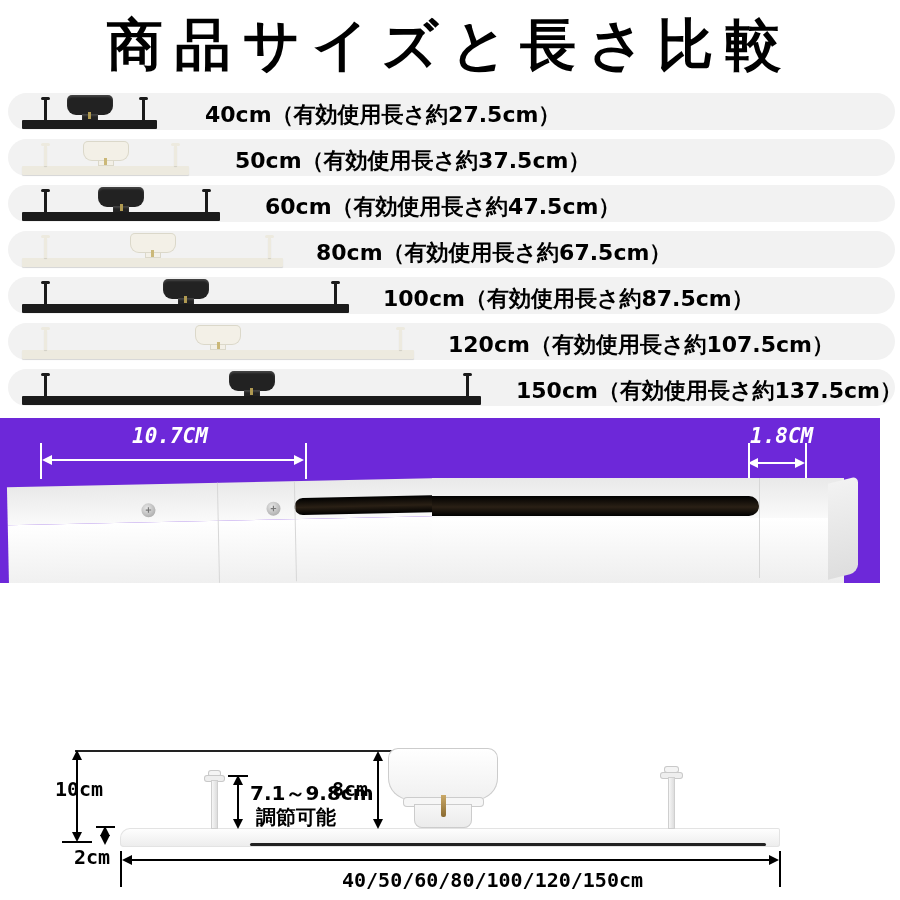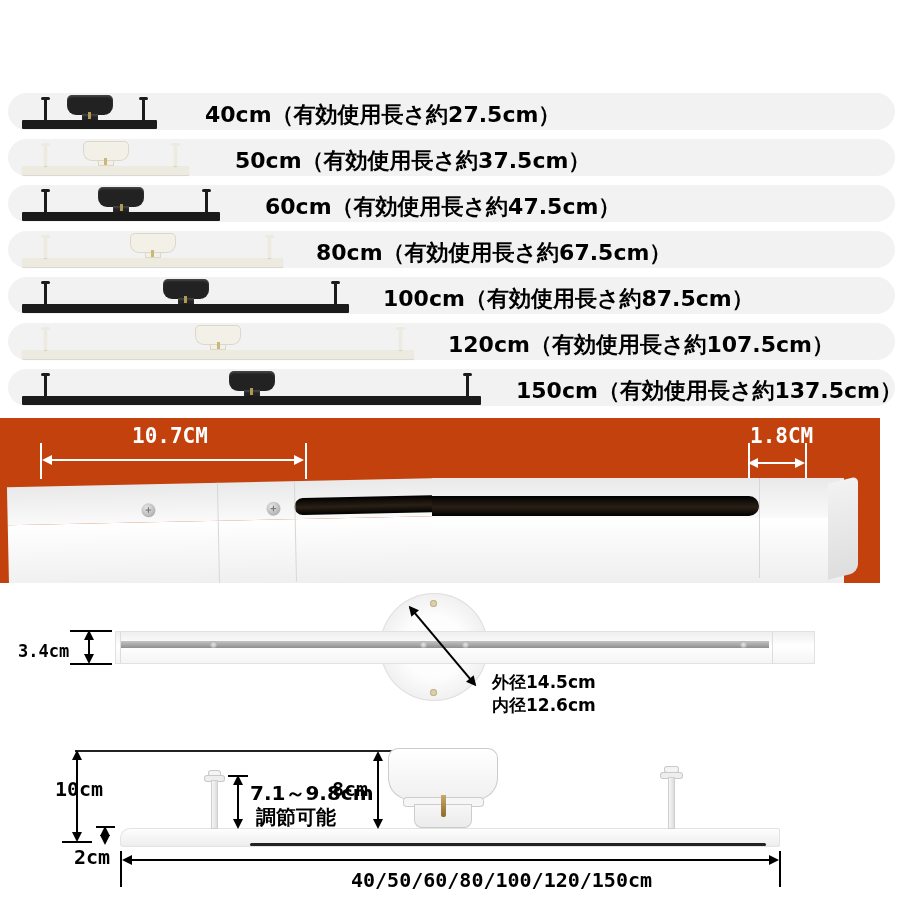--- a/index.html
+++ b/index.html
@@ -41,21 +41,21 @@
   .av::after{content:"";position:absolute;bottom:-2px;left:-4px;border:5px solid transparent;border-bottom:none;border-top:10px solid #000;}
   .ah{position:absolute;height:2px;background:#000;}
   .ah::before{content:"";position:absolute;left:-2px;top:-4px;border:5px solid transparent;border-left:none;border-right:10px solid #000;}
   .ah::after{content:"";position:absolute;right:-2px;top:-4px;border:5px solid transparent;border-right:none;border-left:10px solid #000;}
   .ah.w{background:#fff;} .ah.w::before{border-right-color:#fff;} .ah.w::after{border-left-color:#fff;}
   .tickv{position:absolute;width:2px;background:#000;} .tickh{position:absolute;height:2px;background:#000;}
   .tickv.w{background:#fff;}
   .dimtxt{position:absolute;font-weight:700;white-space:nowrap;}
 
   
-  .photo{position:absolute;top:418px;height:165px;background:#c2410c;overflow:hidden;}
+  .photo{position:absolute;top:418px;height:165px;background:#6d28d9;overflow:hidden;font-style:italic;}
   .photo.pl{left:0;width:443px;} .photo.pr{left:432px;width:448px;}
   .photo .dimtxt{color:#fff;font-size:21px;}
   .pl-rail{position:absolute;left:8px;right:-6px;top:60px;bottom:-4px;transform:rotate(-1.2deg);transform-origin:100% 50%;}
   .topface{position:absolute;left:0;right:0;top:0;height:38px;background:linear-gradient(#e9e9e9,#fafafa);}
   .frontface{position:absolute;left:0;right:0;top:38px;bottom:0;background:linear-gradient(#ffffff,#ededed);}
   .seam{position:absolute;top:0;width:1px;height:100px;background:#d7d7d7;}
   .slot{position:absolute;background:linear-gradient(#000,#2a2015 55%,#000);}
   .pscrew{position:absolute;width:14px;height:14px;border-radius:50%;background:radial-gradient(circle at 40% 35%,#e8e8e8,#9c9c9c);
           color:#777;font-size:10px;line-height:14px;text-align:center;font-weight:700;}
   .pr-rail{position:absolute;left:0;width:412px;top:60px;bottom:-4px;}
@@ -87,20 +87,21 @@
   .bneck{position:absolute;left:414px;top:79px;width:58px;height:24px;border-radius:0 0 8px 8px;
          background:linear-gradient(#f7f7f7,#ebebeb);box-shadow:inset 0 0 0 1px #ccc;}
   .bpin{position:absolute;left:441px;top:70px;width:5px;height:22px;background:linear-gradient(#caa968,#8a6a30);border-radius:0 0 2px 2px;}
   .jp{font-family:"DejaVu Sans",sans-serif;}
 </style>
 </head>
 <body>
 
 <div class="canvas">
 
+  <div class="title jp">商品サイズと長さ比較</div>
 
   <div class="size-row r0 black">
     <div class="rassy">
       <div class="rbar"></div>
       <div class="ccup"></div>
       <div class="cneck"></div>
       <div class="cpin"></div>
       <div class="screw s-l"></div>
       <div class="screw s-r"></div>
     </div>
@@ -196,41 +197,20 @@
     <div class="ah w" style="left:318px;top:44px;width:53px;"></div>
     <div class="pr-rail">
       <div class="topface" style="height:40px;"></div>
       <div class="frontface" style="top:40px;"></div>
       <div class="slot" style="left:-8px;width:335px;top:18px;height:20px;border-radius:0 10px 10px 0;"></div>
       <div class="seam" style="left:327px;"></div>
       <div class="pr-cap"></div>
     </div>
   </div>
 
-  <div class="middiag">
-    <div class="disc"></div>
-    <div class="discdot" style="left:430px;top:17px;"></div>
-    <div class="discdot" style="left:430px;top:106px;"></div>
-    <div class="mrail">
-      <div class="mslot"></div>
-      <div class="mseam" style="left:657px;"></div>
-      <div class="mseam" style="left:5px;"></div>
-      <div class="mscrew" style="left:95px;"></div>
-      <div class="mscrew" style="left:305px;"></div>
-      <div class="mscrew" style="left:347px;"></div>
-      <div class="mscrew" style="left:625px;"></div>
-    </div>
-    <div class="tickh" style="left:70px;top:47px;width:42px;"></div>
-    <div class="tickh" style="left:70px;top:80px;width:42px;"></div>
-    <div class="av" style="left:88px;top:49px;height:30px;"></div>
-    <div class="dimtxt" style="left:18px;top:58px;">3.4cm</div>
-    <div class="ah" style="left:392px;top:62px;width:101px;transform:rotate(50deg);"></div>
-    <div class="dimtxt jp" style="left:492px;top:88px;">外径14.5cm</div>
-    <div class="dimtxt jp" style="left:492px;top:111px;">内径12.6cm</div>
-  </div>
 
   <div class="botdiag">
     <div class="ceil"></div>
     <div class="av" style="left:76px;top:27px;height:88px;"></div>
     <div class="tickh" style="left:62px;top:116px;width:30px;"></div>
     <div class="dimtxt" style="left:55px;top:52px;">10cm</div>
 
     <div class="tickh" style="left:96px;top:101px;width:19px;"></div>
     <div class="av" style="left:104px;top:103px;height:15px;"></div>
     <div class="dimtxt" style="left:74px;top:120px;">2cm</div>
@@ -255,16 +235,16 @@
     <div class="bneck"></div>
     <div class="bpin"></div>
 
     <div class="bknob" style="left:665px;top:42px;width:13px;"></div>
     <div class="bflange" style="left:661px;top:48px;width:21px;"></div>
     <div class="bscrew" style="left:669px;top:53px;height:50px;"></div>
 
     <div class="tickv" style="left:120px;top:126px;height:36px;"></div>
     <div class="tickv" style="left:779px;top:126px;height:36px;"></div>
     <div class="ah" style="left:124px;top:134px;width:653px;"></div>
-    <div class="dimtxt" style="left:351px;top:143px;">40/50/60/80/100/120/150cm</div>
+    <div class="dimtxt" style="left:342px;top:143px;">40/50/60/80/100/120/150cm</div>
   </div>
 
 </div>
 
 </body></html>

